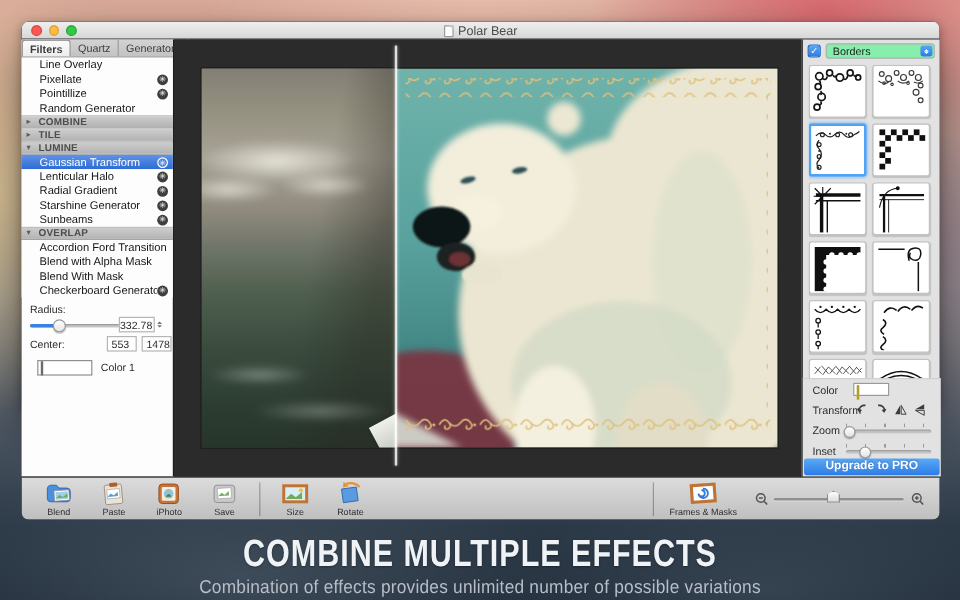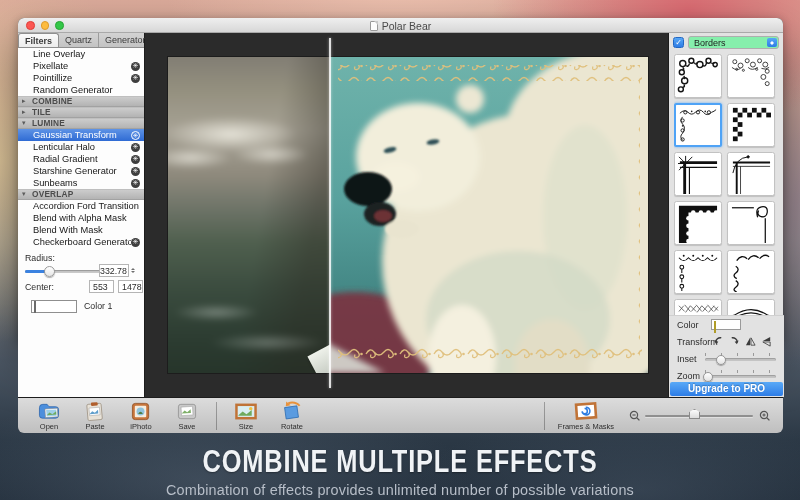--- a/index.html
+++ b/index.html
@@ -577,45 +577,45 @@
               <path d="M5.5 2 L5.5 10 L1 10 Z" fill="#3c3c3c"></path>
               <path d="M6.5 2 L6.5 10 L11 10 Z" fill="none" stroke="#3c3c3c" stroke-width=".9"></path>
             </svg>
           <svg viewBox="0 0 12 12">
               <path d="M2 5.5 L10 5.5 L10 1 Z" fill="#3c3c3c"></path>
               <path d="M2 6.5 L10 6.5 L10 11 Z" fill="none" stroke="#3c3c3c" stroke-width=".9"></path>
             </svg>
         </span>
       </div>
       <div class="rrow">
+        <span class="rlabel">Zoom</span>
+        <span class="rticks"></span>
+          <span class="rslider"></span>
+        <span class="rthumb" style="left:34px"></span>
+      </div>
+      <div class="rrow">
         <span class="rlabel">Inset</span>
         <span class="rticks"></span>
           <span class="rslider"></span>
         <span class="rthumb" style="left:47px"></span>
-      </div>
-      <div class="rrow">
-        <span class="rlabel">Zoom</span>
-        <span class="rticks"></span>
-          <span class="rslider"></span>
-        <span class="rthumb" style="left:34px"></span>
       </div>
       <div class="upgrade">Upgrade to PRO</div>
     </div>
   </div>
 
   <div class="bottombar">
     <div class="toolbar">
       <div class="tbtn">
         <svg viewBox="0 0 26 22">
           <path d="M3 7 q0 -3.5 3.5 -3.5 h4.5 l2 2.5 h7 q3 0 3 3 v6 q0 3 -3 3 h-14 q-3 0 -3 -3 Z" fill="#4c8fdd" stroke="#2b64ab" stroke-width=".8"></path>
           <rect x="9" y="8" width="13" height="9" fill="#fff" stroke="#888" stroke-width=".6" transform="rotate(-4 15 12)"></rect>
           <rect x="10.2" y="9.2" width="10.6" height="6.6" fill="#9fd0e8" transform="rotate(-4 15 12)"></rect>
           <path d="M10.5 14.5 l3 -2.5 3 2 4 -3 v3.5 h-10 Z" fill="#6faa5e" transform="rotate(-4 15 12)"></path>
         </svg>
-        <span class="tlabel">Open</span>
+        <span class="tlabel">Blend</span>
       </div>
       <div class="tbtn">
         <svg viewBox="0 0 26 22">
           <rect x="5" y="3" width="15" height="17" rx="1.5" fill="#e8e2d8" stroke="#9a8f80" stroke-width=".8" transform="rotate(-5 12 11)"></rect>
           <rect x="9.5" y="1.5" width="7" height="3.5" rx="1" fill="#b05e2c" transform="rotate(-5 12 11)"></rect>
           <rect x="7" y="7" width="11" height="8" fill="#fff" stroke="#999" stroke-width=".5" transform="rotate(-5 12 11)"></rect>
           <path d="M7.5 13 l2.6 -2.4 2.6 1.8 3.6 -2.8 v3.8 h-8.8 Z" fill="#5f9ecb" transform="rotate(-5 12 11)"></path>
         </svg>
         <span class="tlabel">Paste</span>
       </div>

